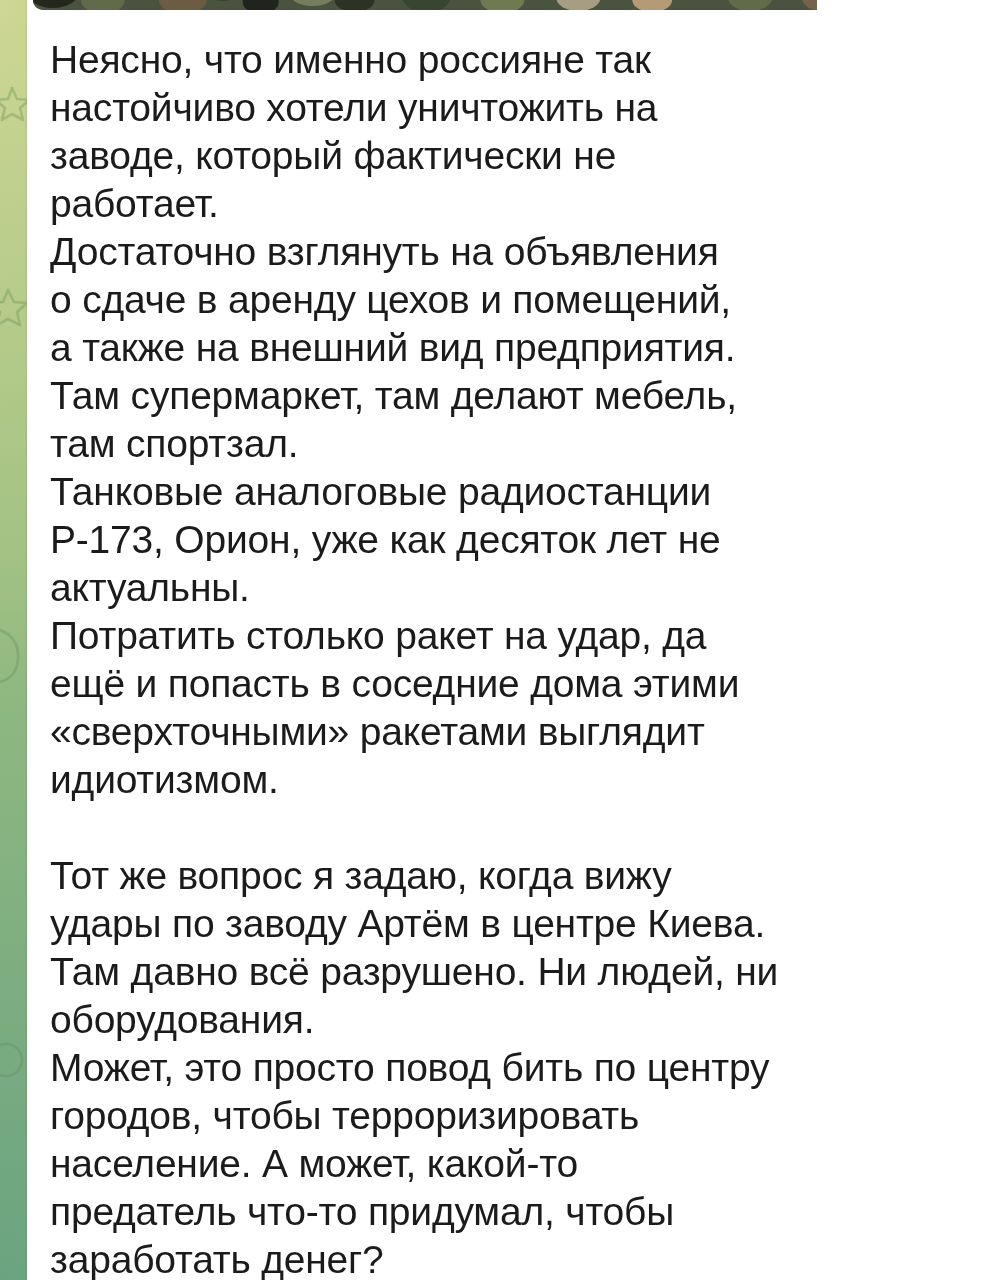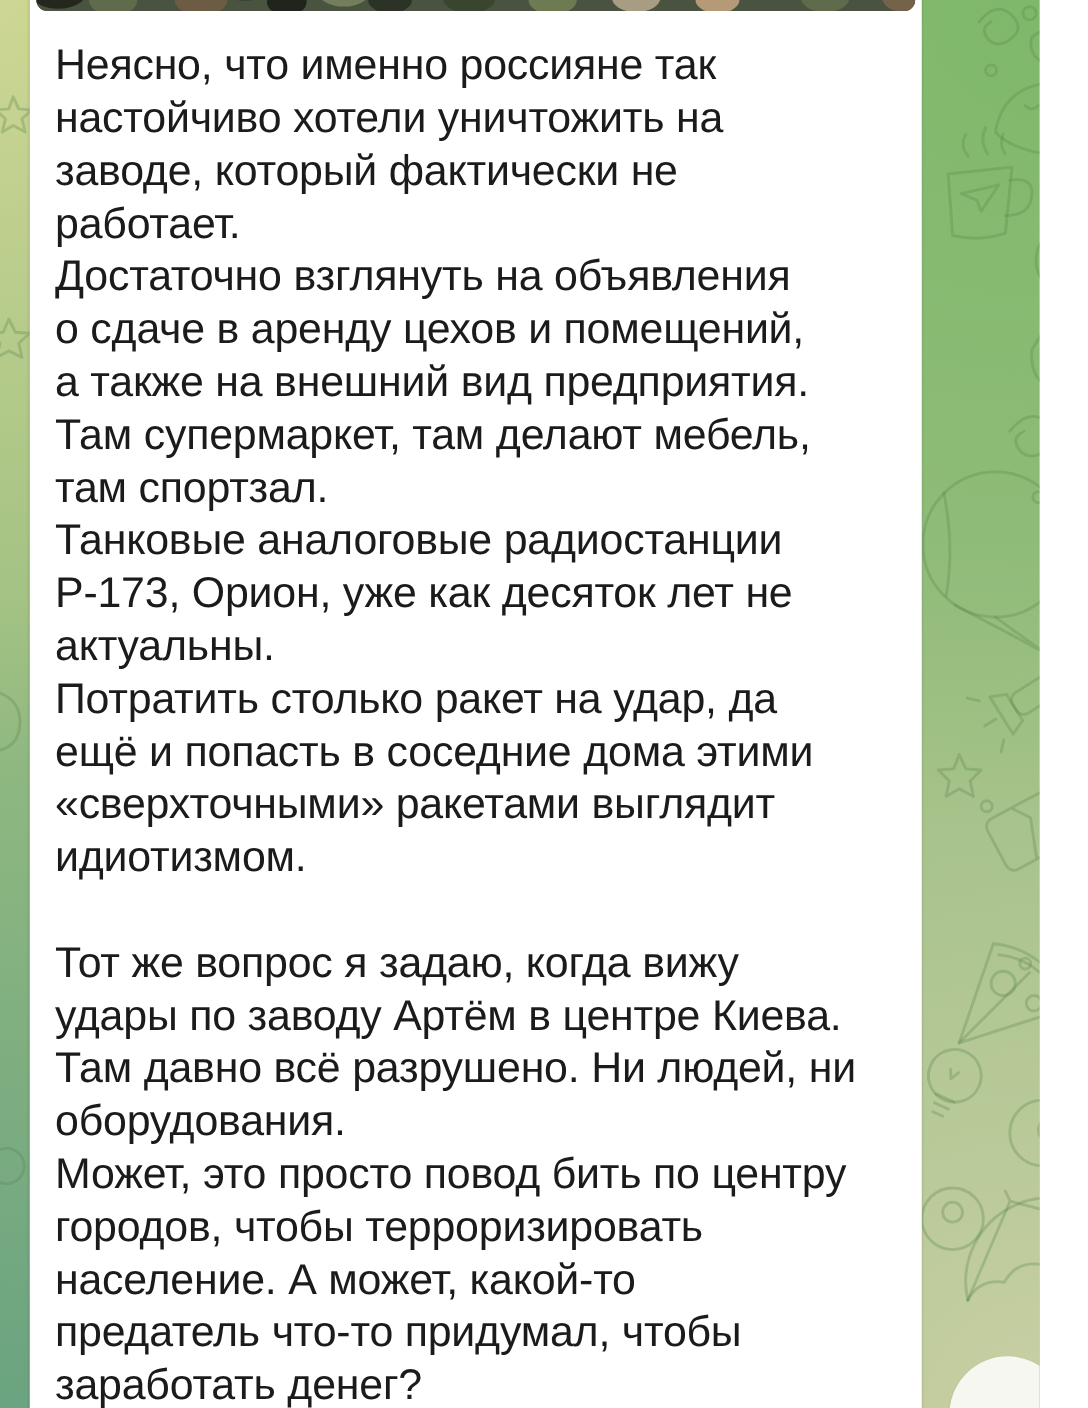--- a/index.html
+++ b/index.html
@@ -1,18 +1,18 @@
 <!DOCTYPE html>
 <html><head>
 <meta charset="utf-8">
 <style>
   html,body{margin:0;padding:0;}
   .screen{
     position:relative;
-    width:945px;height:1280px;
+    width:817px;height:1280px;
     overflow:hidden;
     font-family:"Liberation Sans", sans-serif;
     background:#98bd80;
   }
   
   .bg{
     position:absolute;inset:0;
     background:
       radial-gradient(120% 90% at 0% 0%,   rgba(209,216,148,.95) 0%, rgba(209,216,148,0) 60%),
       radial-gradient(120% 90% at 100% 0%, rgba(124,184,104,.95) 0%, rgba(124,184,104,0) 65%),

